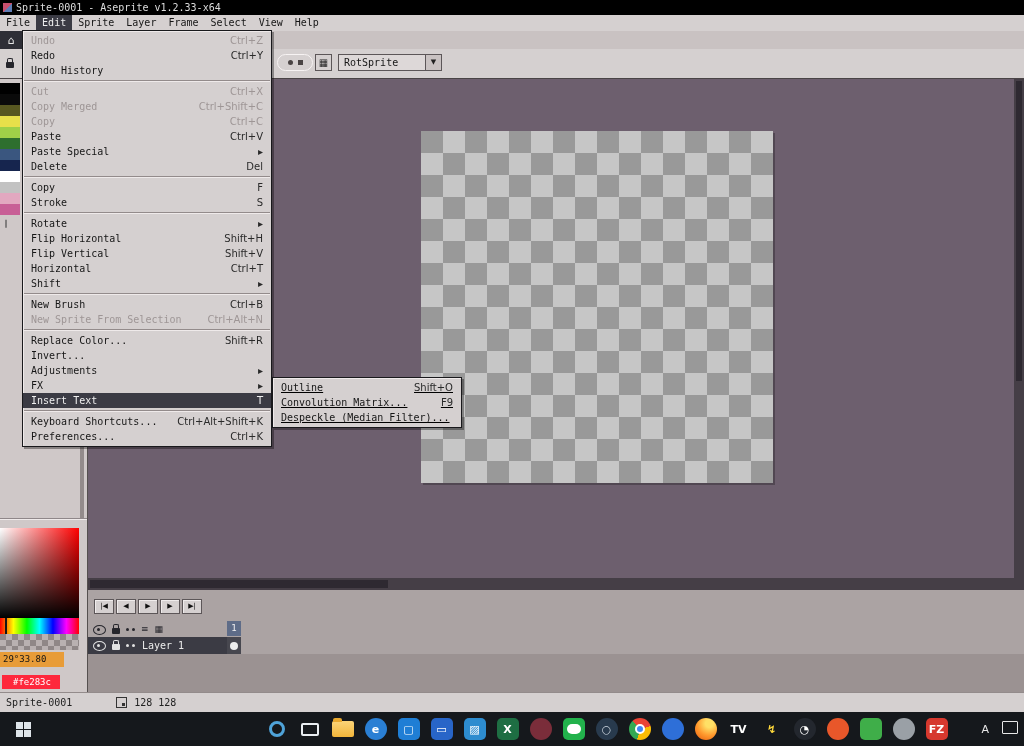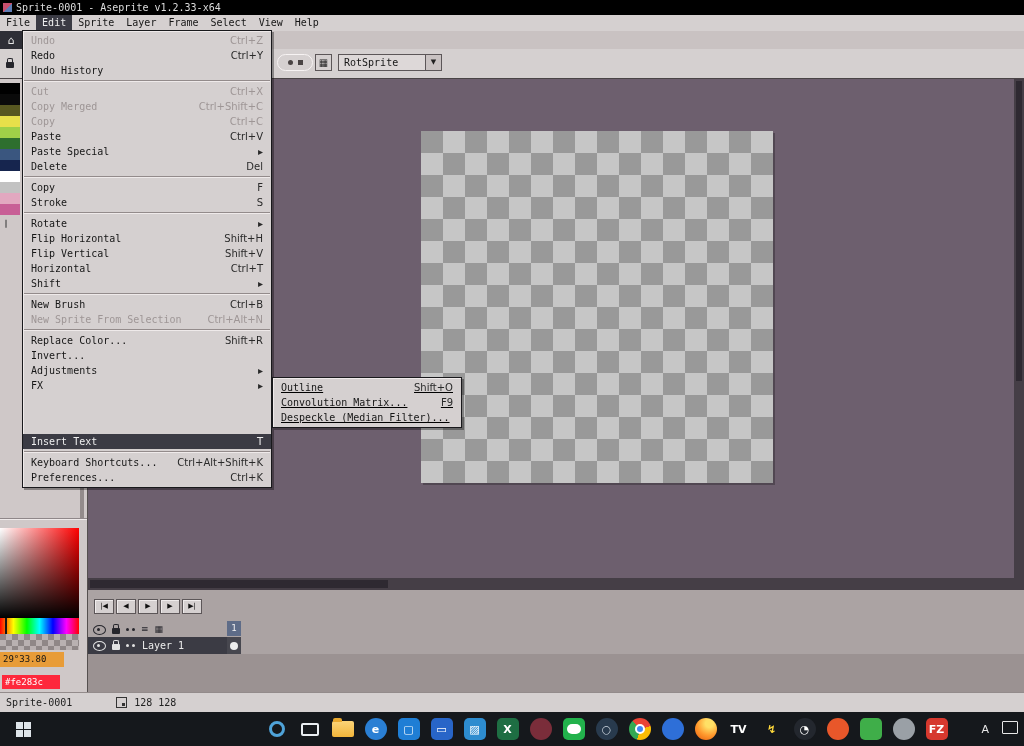--- a/index.html
+++ b/index.html
@@ -64,21 +64,21 @@
   .sv-box{position:absolute;left:0;top:449px;width:79px;height:90px;
           background:linear-gradient(to top,#000,rgba(0,0,0,0)),linear-gradient(to right,#fff,#f00);}
   .hue-bar{position:absolute;left:0;top:539px;width:79px;height:16px;
            background:linear-gradient(to right,#f00,#ff0 17%,#0f0 34%,#0ff 50%,#00f 67%,#f0f 84%,#f00);}
   .hue-marker{position:absolute;left:5px;top:0;width:2px;height:100%;background:#151515;}
   .alpha-bar{position:absolute;left:0;top:555px;width:79px;height:16px;
              background:conic-gradient(#b9b1b1 0 25%,#8f8787 0 50%,#b9b1b1 0 75%,#8f8787 0);background-size:12px 12px;}
   .hsv-badge{position:absolute;left:0;top:573px;width:64px;height:15px;background:#e89c38;color:#151515;
              font-size:9px;line-height:15px;padding-left:3px;box-sizing:border-box;}
   .hex-badge{position:absolute;left:2px;top:596px;width:58px;height:14px;background:#fe283c;color:#fff;
-             font-size:9px;line-height:14px;padding-left:3px;box-sizing:border-box;}
+             font-size:9px;line-height:14px;padding-left:11px;box-sizing:border-box;}
 
   
   .workspace{position:absolute;left:88px;top:79px;width:926px;height:511px;background:#6d5f6e;overflow:hidden;}
   .checkerboard{position:absolute;left:333px;top:52px;width:352px;height:352px;
                 background:conic-gradient(#c6c6c6 0 25%,#999 0 50%,#c6c6c6 0 75%,#999 0);
                 background-size:44px 44px;box-shadow:2px 2px 0 rgba(0,0,0,.25);}
   .hscroll{position:absolute;left:0;bottom:0;width:100%;height:12px;background:#453e46;}
   .hthumb{position:absolute;left:2px;top:2px;width:298px;height:8px;background:#2e2931;}
   .vscroll{position:absolute;left:1014px;top:79px;width:10px;height:511px;background:#453e46;}
   .vthumb{position:absolute;left:2px;top:2px;width:6px;height:300px;background:#2e2931;}
@@ -111,21 +111,21 @@
   .menu-panel{position:absolute;left:22px;top:30px;width:250px;background:#d5d0d0;z-index:100;
               border:1px solid #19191c;box-shadow:inset 1px 1px 0 #efeaea,2px 2px 0 rgba(0,0,0,.35);
               padding:2px 0;box-sizing:border-box;}
   .submenu-panel{position:absolute;left:272px;top:377px;width:190px;background:#d5d0d0;z-index:101;
               border:1px solid #19191c;box-shadow:inset 1px 1px 0 #efeaea,2px 2px 0 rgba(0,0,0,.35);
               padding:2px 0;box-sizing:border-box;text-decoration:underline;}
   .menu-row{display:flex;justify-content:space-between;align-items:center;height:15px;line-height:15px;
             padding:0 8px;font-size:10px;color:#161616;}
   .menu-row .ms{color:#2a2a2a;}
   .menu-row.disabled,.menu-row.disabled .ms{color:#9e9696;}
-  .menu-row.selected{background:#3b3b44;color:#efefef;margin-top:41px;}
+  .menu-row.selected{background:#3b3b44;color:#efefef;}
   .menu-row.selected .ms{color:#efefef;}
   .menu-sep{height:0;margin:2px 1px;border-top:1px solid #938b8b;border-bottom:1px solid #efeaea;}
 
   
   .taskbar{position:absolute;left:0;top:712px;width:1024px;height:34px;background:#15181c;}
   .start{position:absolute;left:0;top:0;width:46px;height:34px;display:flex;align-items:center;justify-content:center;}
   .winlogo{display:grid;grid-template-columns:7px 7px;grid-template-rows:7px 7px;gap:1px;}
   .winlogo span{background:#dfe5ea;}
   .searchbox{position:absolute;left:46px;top:3px;width:212px;height:28px;background:#f0f2f4;border:1px solid #5a5a5a;
              display:flex;align-items:center;gap:7px;padding-left:9px;box-sizing:border-box;}

